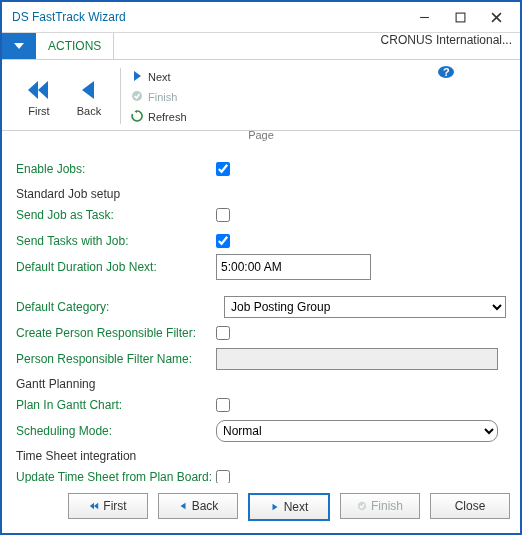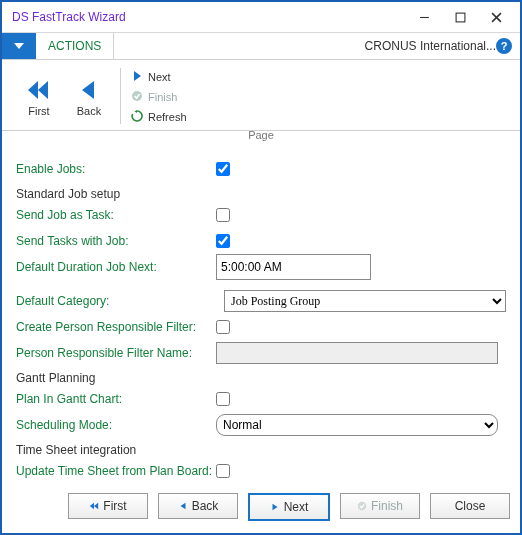--- a/index.html
+++ b/index.html
@@ -1,47 +1,47 @@
 <!DOCTYPE html>
 <html><head>
 <meta charset="utf-8">
 <style>
 html,body{margin:0;padding:0;font-family:"Segoe UI",Arial,sans-serif;font-size:12px;color:#333;background:#fff;}
 .window{width:522px;height:535px;border:2px solid #1a5fb4;box-sizing:border-box;display:flex;flex-direction:column;background:#fff;}
 .titlebar{height:30px;display:flex;align-items:center;padding:0 6px 0 10px;border-bottom:1px solid #d8d8d8;}
-.titlebar .title{flex:1;font-size:12px;color:#6d28d9;}
+.titlebar .title{flex:1;font-size:12px;color:#0369a1;}
 .titlebar .win-btn{width:36px;height:28px;display:flex;align-items:center;justify-content:center;color:#333;}
 .win-btn svg{width:11px;height:11px;}
 .ribbon-row{display:flex;align-items:stretch;border-bottom:1px solid #d0d0d0;height:26px;}
 .file-tab{width:34px;background:#1a73c9;color:#fff;display:flex;align-items:center;justify-content:center;}
 .file-tab svg{width:10px;height:6px;fill:#fff;}
 .actions-tab{padding:0 12px;display:flex;align-items:center;border-right:1px solid #d0d0d0;font-size:12px;color:#15803d;background:#fff;}
 .spacer{flex:1;}
-.company{display:flex;align-items:center;padding:0 8px;gap:0;font-size:12px;color:#333;}
+.company{display:flex;align-items:center;padding:0 8px;gap:19px;font-size:12px;color:#333;flex-direction:column;}
 .help-icon{width:16px;height:16px;border-radius:50%;background:#1a73c9;color:#fff;display:flex;align-items:center;justify-content:center;font-size:11px;font-weight:bold;}
 .ribbon{display:flex;padding:6px 12px 2px 12px;border-bottom:1px solid #cfcfcf;align-items:flex-start;}
 .big-btn{display:flex;flex-direction:column;align-items:center;justify-content:center;width:50px;height:62px;gap:2px;color:#333;}
 .big-btn .ico{font-size:0;}
 .big-btn .lbl{font-size:11px;}
 .sep{width:1px;background:#d0d0d0;height:56px;margin:2px 6px 0 6px;}
 .small-list{display:flex;flex-direction:column;gap:2px;padding-top:2px;}
 .small-btn{display:flex;align-items:center;gap:5px;font-size:11px;color:#333;height:18px;padding:0 4px;}
 .small-btn.disabled{color:#9aa;}
 .page-lbl{font-size:11px;color:#777;text-align:center;width:100%;margin-top:-2px;}
 .ribbon-wrap{display:flex;flex-direction:column;}
 .content{flex:1;overflow:auto;padding:16px 14px 8px 14px;}
 .row{display:flex;align-items:center;height:24px;margin-bottom:2px;}
 .row .label{width:200px;font-size:12px;color:#15803d;}
 .row .ctrl{flex:1;display:flex;align-items:center;}
 .section{font-size:12px;color:#333;margin-top:6px;margin-bottom:2px;}
 input[type=checkbox]{width:14px;height:14px;margin:0;}
 .txt{width:155px;height:20px;border:1px solid #888;padding:12px 4px;font-size:12px;font-family:inherit;box-sizing:border-box;background:#fff;}
 .txt-wide{width:282px;height:22px;border:1px solid #888;background:#eee;box-sizing:border-box;}
 select{height:22px;border:1px solid #888;font-size:12px;font-family:inherit;padding:0 2px;box-sizing:border-box;background:#fff;}
-.sel-cat{width:282px;font-family:Liberation Serif, serif;}
+.sel-cat{width:282px;}
 .sel-mode{width:282px;border-radius:9px;}
 .footer{padding:10px 10px 12px 10px;display:flex;justify-content:flex-end;gap:10px;}
 .btn{width:78px;height:24px;border:1px solid #999;background:linear-gradient(#fff,#ececec);display:flex;align-items:center;justify-content:center;gap:4px;font-size:12px;color:#333;}
 .btn.primary{border:2px solid #1a73c9;height:24px;}
 .btn.disabled{color:#9aa;}
 .btn svg{width:10px;height:10px;}
 </style>
 </head>
 <body>
 
@@ -142,21 +142,21 @@
       <div class="ctrl">
           <input type="checkbox" checked="" style="">
         </div>
     </div>
     <div class="row">
       <div class="label">Default Duration Job Next:</div>
       <div class="ctrl">
           <input class="txt" type="text" value="5:00:00 AM" style="">
         </div>
     </div>
-    <div class="row" style="margin-top:10px;gap:35px;">
+    <div class="row" style="margin-top:16px;gap:35px;">
       <div class="label">Default Category:</div>
       <div class="ctrl">
           <select class="sel-cat"><option>Job Posting Group</option></select>
         </div>
     </div>
     <div class="row">
       <div class="label">Create Person Responsible Filter:</div>
       <div class="ctrl">
           <input type="checkbox" style="">
         </div>

